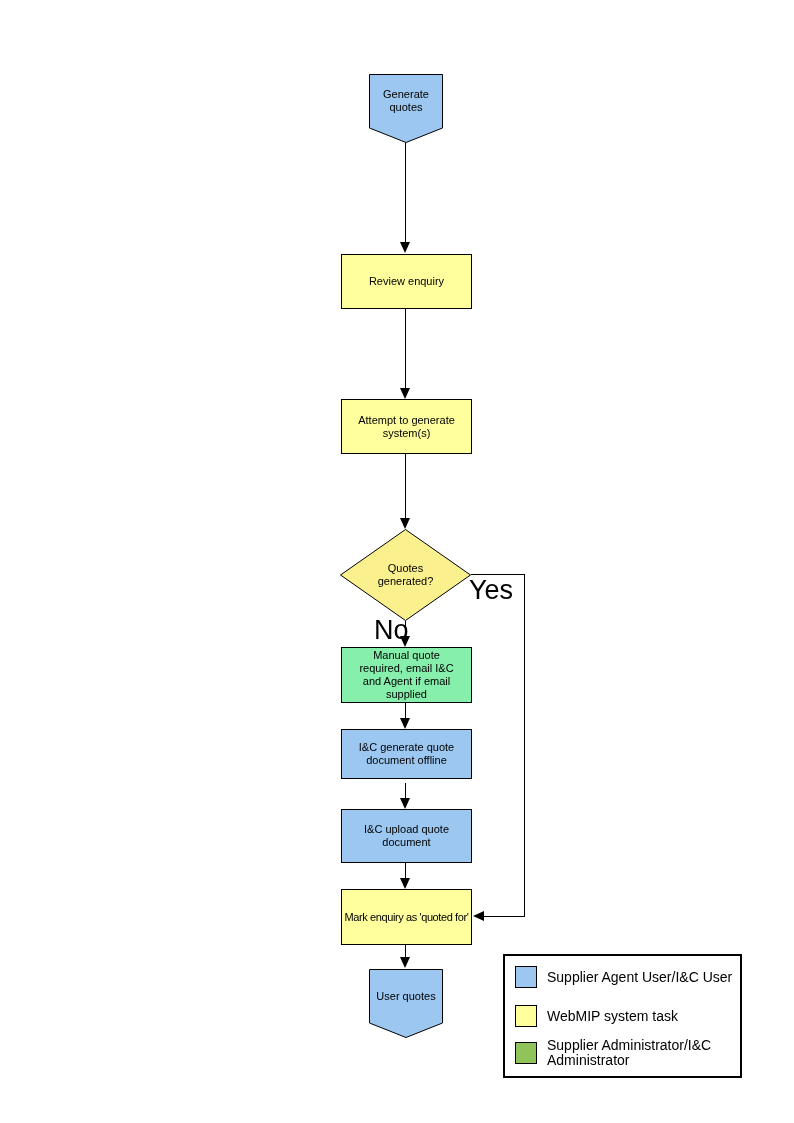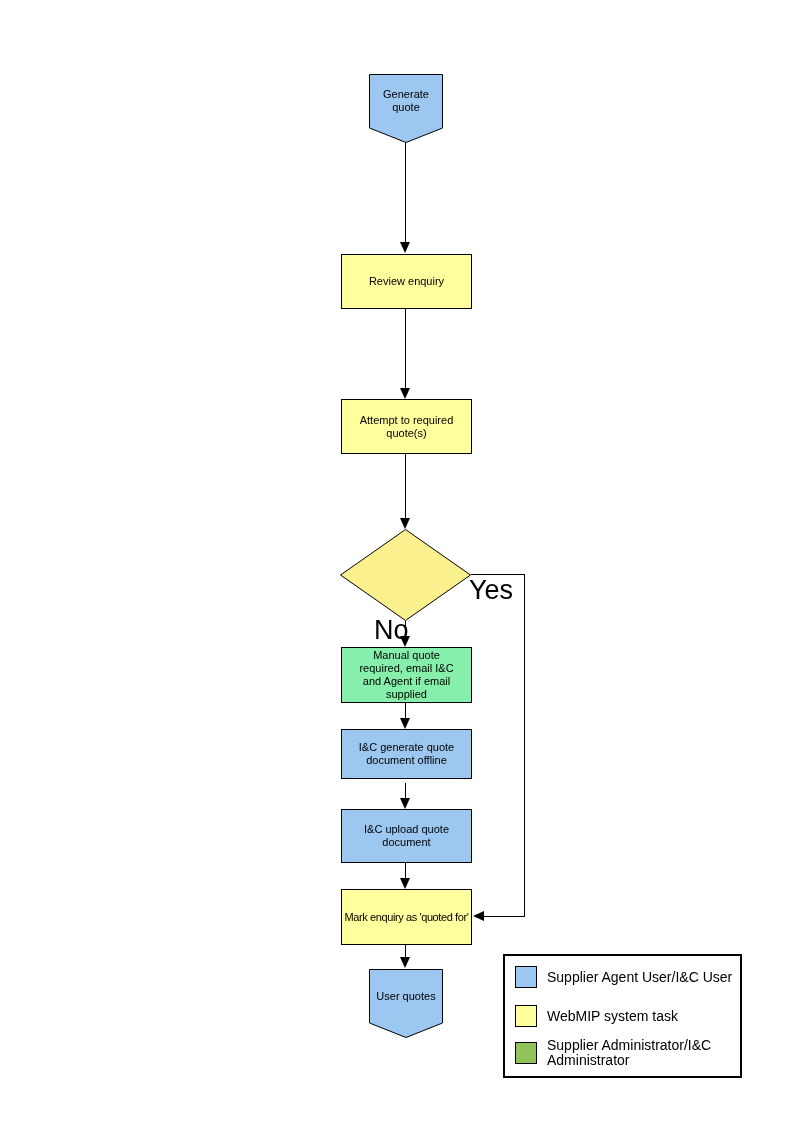--- a/index.html
+++ b/index.html
@@ -82,44 +82,45 @@
 </style>
 </head>
 <body>
 
 <div id="canvas">
 
   <div class="shape-wrap" style="left:369px; top:74px; width:74px; height:69px;">
     <svg width="74" height="69" viewBox="0 0 74 69">
       <polygon points="0.5,0.5 73.5,0.5 73.5,54 37,68.5 0.5,54" stroke="#000000" stroke-width="1" fill="#9CC7F0"></polygon>
     </svg>
-    <div class="shape-label" style="height:54px;">Generate quote</div>
+    <div class="shape-label" style="height:54px;">Generate quotes</div>
   </div>
 
   <div class="vline" style="left:405px; top:143px; height:99px;"></div>
   <div class="arrow-down" style="left:400px; top:242px;"></div>
 
   <div class="node" style="left: 341px; top: 254px; width: 131px; height: 55px; background-color: rgb(255, 255, 158);">
     <span>Review enquiry</span>
   </div>
 
   <div class="vline" style="left:405px; top:309px; height:79px;"></div>
   <div class="arrow-down" style="left:400px; top:388px;"></div>
 
   <div class="node" style="left: 341px; top: 399px; width: 131px; height: 55px; background-color: rgb(255, 255, 158);">
-    <span>Attempt to required quote(s)</span>
+    <span>Attempt to generate system(s)</span>
   </div>
 
   <div class="vline" style="left:405px; top:454px; height:64px;"></div>
   <div class="arrow-down" style="left:400px; top:518px;"></div>
 
   <div class="shape-wrap" style="left:340px; top:529px; width:131px; height:92px;">
     <svg width="131" height="92" viewBox="0 0 131 92">
       <polygon points="65.5,0.5 130.5,46 65.5,91.5 0.5,46" stroke="#000000" stroke-width="1" fill="#FAF08E"></polygon>
     </svg>
+    <div class="shape-label" style="height:92px; left:20px; right:20px;">Quotes generated?</div>
   </div>
 
   <div class="hline" style="left:471px; top:574px; width:54px;"></div>
   <div class="vline" style="left:524px; top:574px; height:343px;"></div>
   <div class="hline" style="left:484px; top:916px; width:41px;"></div>
   <div class="arrow-left" style="left:473px; top:911px;"></div>
   <div class="branch-label" style="left:469px; top:577px;">Yes</div>
 
   <div class="branch-label" style="left:374px; top:617px;">No</div>
   <div class="vline" style="left:405px; top:621px; height:15px;"></div>

